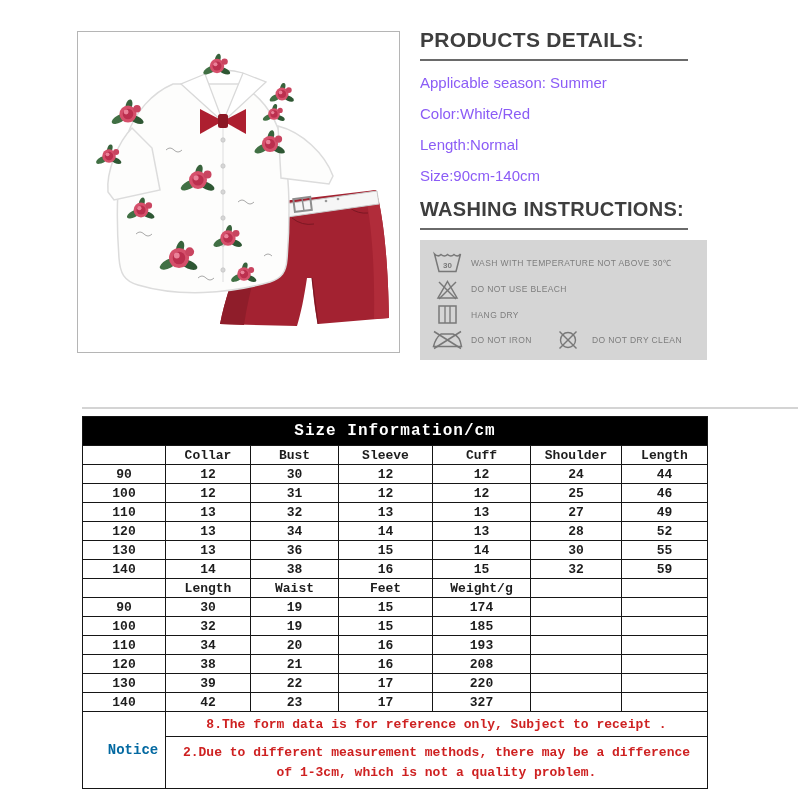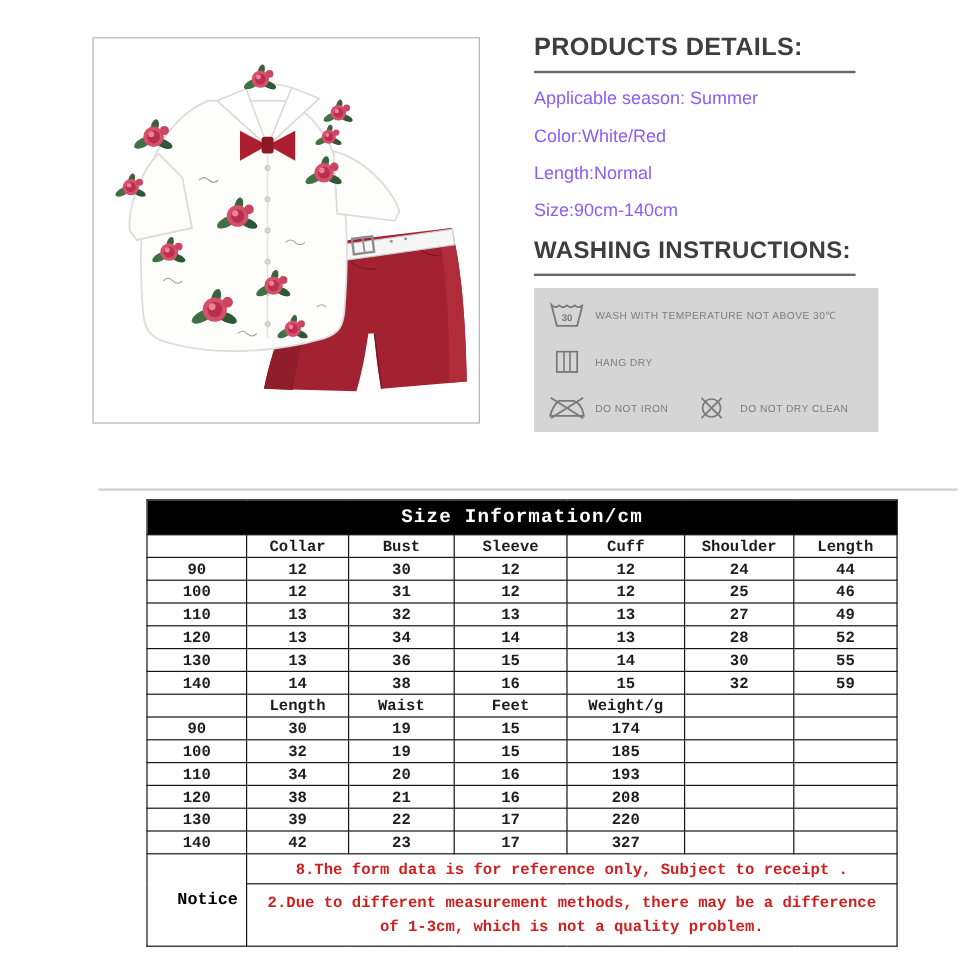--- a/index.html
+++ b/index.html
@@ -9,21 +9,21 @@
     font-family:"Liberation Sans", sans-serif;
   }
 
   
   .photo-frame {
     position:absolute; left:77px; top:31px; width:323px; height:322px;
     border:1px solid #b5b5b5; background:#ffffff;
   }
 
   
-  .details-panel { position:absolute; left:420px; top:28px; width:292px;margin-left:25px; }
+  .details-panel { position:absolute; left:420px; top:28px; width:292px; }
   .section-title {
     font-size:21px; font-weight:bold; color:#3e3e3e; letter-spacing:0.3px; line-height:1.15;
   }
   .title-rule { border:none; border-top:2px solid #6a6a6a; width:268px; margin:7px 0 0 0; }
   .details-list { margin-top:13px; }
   .detail-line { font-size:15px; color:#8b5cf6; margin-bottom:14px; }
   .washing-title { margin-top:7px; font-size:20px; }
   .wash-box {
     margin-top:10px; width:287px; height:120px; background:#d5d5d5;
     padding:11px 6px 10px 11px; display:flex; flex-direction:column; justify-content:space-between;
@@ -31,30 +31,30 @@
   .wash-row { display:flex; align-items:center; }
   .wash-item { display:flex; align-items:center; }
   .wash-item + .wash-item { margin-left:20px; }
   .wash-icon { width:32px; display:inline-flex; justify-content:center; align-items:center; }
   .wash-label { font-size:8.5px; color:#7d7d7d; margin-left:8px; letter-spacing:0.4px; white-space:nowrap; }
 
   
   .table-divider { position:absolute; left:82px; top:407px; width:716px; height:2px; background:#d4d4d4; }
   .size-table {
     position:absolute; left:82px; top:416px; border-collapse:collapse;
-    font-family:"Liberation Mono","DejaVu Sans Mono",monospace; font-weight:bold;margin-left:40px;
+    font-family:"Liberation Mono","DejaVu Sans Mono",monospace; font-weight:bold;
   }
   .size-table td {
     border:1.5px solid #161616; text-align:center; vertical-align:middle;
     font-size:13px; color:#1d1d1d; height:19px; padding:0;
   }
   .size-table td.tbl-title {
     background:#000000; color:#ffffff; font-size:16px; height:29px; letter-spacing:1px;
   }
-  .size-table td.notice-label { color:#000000; font-size:14px;padding-left:18px; }
+  .size-table td.notice-label { color:#0369a1; font-size:14px;padding-left:18px; }
   .size-table td.notice-line { color:#ce2121; font-size:13px; height:25px; padding:0 10px; }
   .size-table td.notice-line-2 { height:52px; padding:2px 16px; line-height:1.5; }
 </style>
 </head>
 <body>
 
 <div class="photo-frame" aria-label="Boys summer outfit set: white short-sleeve shirt with red rose floral print and red bow tie, paired with red shorts and a white belt">
   <svg viewBox="0 0 321 320" width="321" height="320">
     <defs>
       <g id="rose">
@@ -146,20 +146,32 @@
               <path d="M1.5,3 Q5,6.5 8,3.5 Q11.5,6.5 14.5,3.5 Q18,6.5 21,3.5 Q24.5,6.5 27.5,3 L23,20.5 L6,20.5 Z" fill="none" stroke="#787878" stroke-width="1.5"></path>
               <text x="14.5" y="16.5" font-size="8" font-weight="bold" text-anchor="middle" fill="#787878" font-family="Liberation Sans, sans-serif">30</text>
             </svg>
           </span>
           <span class="wash-label">WASH WITH TEMPERATURE NOT ABOVE 30℃</span>
         </div>
       </div>
       <div class="wash-row">
         <div class="wash-item">
           <span class="wash-icon">
+            <svg width="23" height="21" viewBox="0 0 23 21">
+              <path d="M11.5,2.5 L21,19 L2,19 Z" fill="none" stroke="#787878" stroke-width="1.5"></path>
+              <line x1="3" y1="3" x2="20" y2="20" stroke="#787878" stroke-width="1.5"></line>
+              <line x1="20" y1="3" x2="3" y2="20" stroke="#787878" stroke-width="1.5"></line>
+            </svg>
+          </span>
+          <span class="wash-label">DO NOT USE BLEACH</span>
+        </div>
+      </div>
+      <div class="wash-row">
+        <div class="wash-item">
+          <span class="wash-icon">
             <svg width="19" height="19" viewBox="0 0 19 19">
               <rect x="1" y="1" width="17" height="17" fill="none" stroke="#787878" stroke-width="1.5"></rect>
               <line x1="7" y1="1" x2="7" y2="18" stroke="#787878" stroke-width="1.3"></line>
               <line x1="12" y1="1" x2="12" y2="18" stroke="#787878" stroke-width="1.3"></line>
             </svg>
           </span>
           <span class="wash-label">HANG DRY</span>
         </div>
       </div>
       <div class="wash-row">

